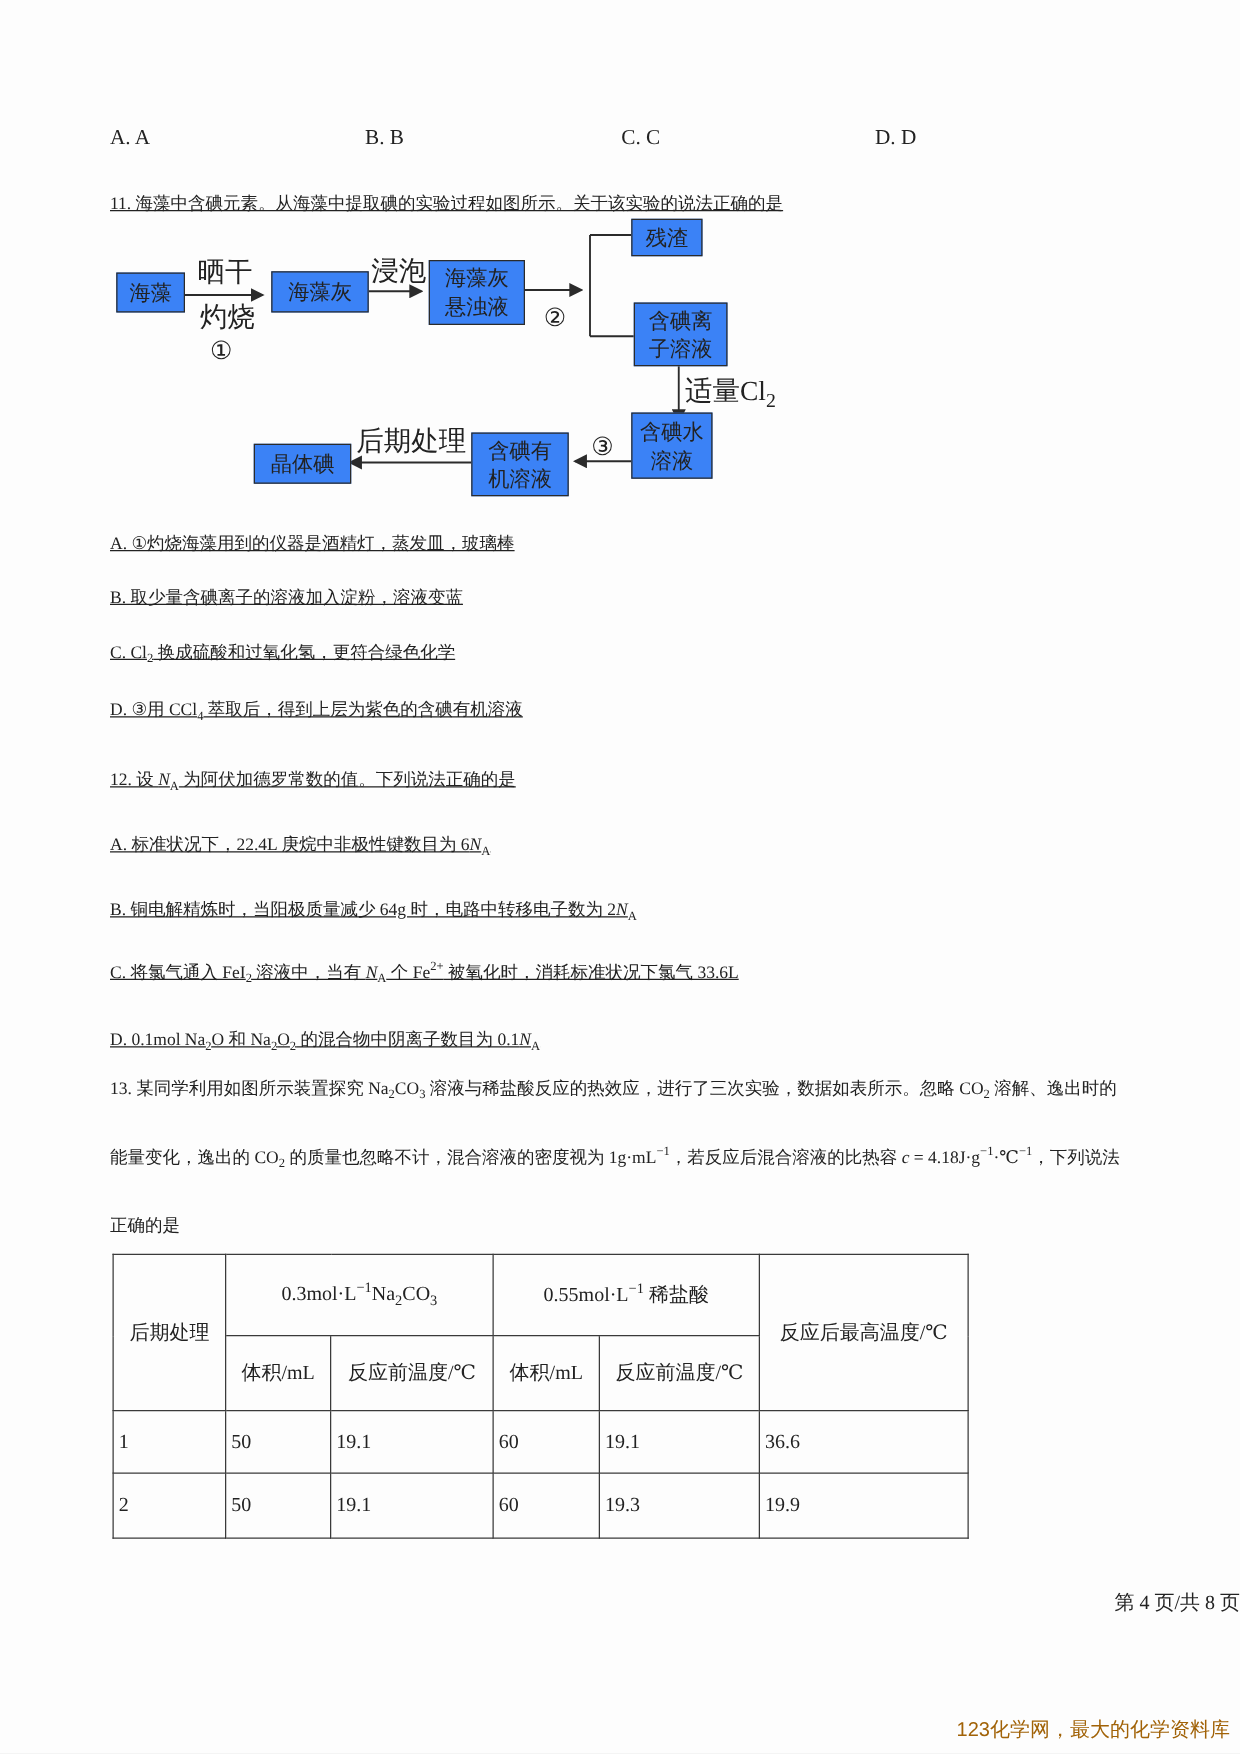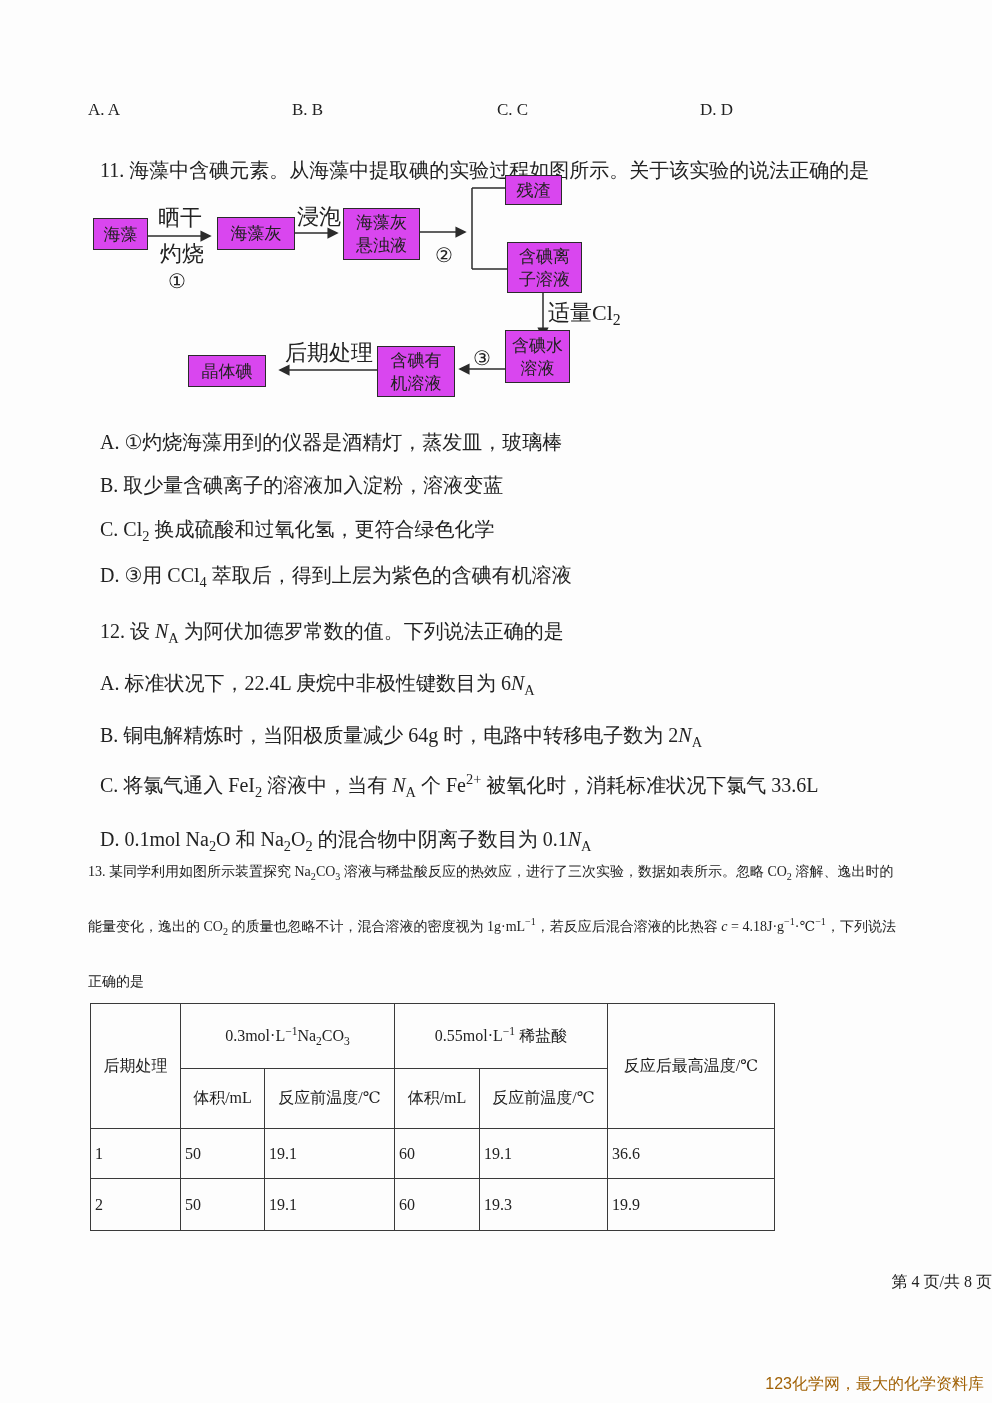--- a/index.html
+++ b/index.html
@@ -6,39 +6,40 @@
   .page{
     position:relative;
     width:992px;height:1403px;
     margin:0 auto;
     background:#fdfdfd;
     font-family:"Liberation Serif","DejaVu Serif",serif;
     color:#222;
     overflow:hidden;
   }
   .line{
-    position:absolute;left:100px;
-    font-size:20px;line-height:24px;
+    position:absolute;left:88px;
+    font-size:14px;line-height:24px;
     white-space:nowrap;
+    text-decoration:underline;
   }
   sub,sup{font-size:0.72em;line-height:0;}
   i{font-family:"Liberation Serif","DejaVu Serif",serif;}
 
   
   .ans{position:absolute;top:100px;font-size:17px;}
 
   
   .flowchart{position:absolute;left:88px;top:170px;width:560px;height:240px;}
   .flowchart svg{position:absolute;left:0;top:0;}
   .fbox{
     position:absolute;box-sizing:border-box;
     border:1.5px solid #2b2b2b;
     display:flex;align-items:center;justify-content:center;
     text-align:center;font-size:17px;line-height:23px;
-    background:#d946ef;
+    background:#3b82f6;
   }
   .flabel{position:absolute;font-size:22px;line-height:20px;white-space:nowrap;}
   .fstep{position:absolute;font-size:20px;line-height:22px;}
 
   
   .q13stem{
     position:absolute;left:88px;top:844px;width:818px;
     font-size:14px;line-height:55px;
   }
 
@@ -96,21 +97,21 @@
       <line x1="289" y1="200" x2="192" y2="200" stroke="#2b2b2b" stroke-width="1.5" marker-end="url(#arr)"></line>
     </svg>
 
     <div class="fbox" style="left:5px;top:48px;width:55px;height:32px">海藻</div>
     <div class="fbox" style="left:129px;top:47px;width:78px;height:33px">海藻灰</div>
     <div class="fbox" style="left:255px;top:38px;width:77px;height:52px">海藻灰<br>悬浊液</div>
     <div class="fbox" style="left:417px;top:5px;width:57px;height:30px">残渣</div>
     <div class="fbox" style="left:419px;top:72px;width:75px;height:51px">含碘离<br>子溶液</div>
     <div class="fbox" style="left:417px;top:160px;width:65px;height:53px">含碘水<br>溶液</div>
     <div class="fbox" style="left:289px;top:176px;width:78px;height:51px">含碘有<br>机溶液</div>
-    <div class="fbox" style="left:100px;top:185px;width:78px;height:32px">晶体碘</div>
+    <div class="fbox" style="left:115px;top:185px;width:78px;height:32px">晶体碘</div>
 
     <span class="flabel" style="left:70px;top:38px">晒干</span>
     <span class="flabel" style="left:72px;top:74px">灼烧</span>
     <span class="fstep" style="left:80px;top:100px">①</span>
     <span class="flabel" style="left:209px;top:37px">浸泡</span>
     <span class="fstep" style="left:347px;top:74px">②</span>
     <span class="flabel" style="left:460px;top:133px">适量Cl<sub>2</sub></span>
     <span class="fstep" style="left:385px;top:177px">③</span>
     <span class="flabel" style="left:197px;top:173px">后期处理</span>
   </div>

